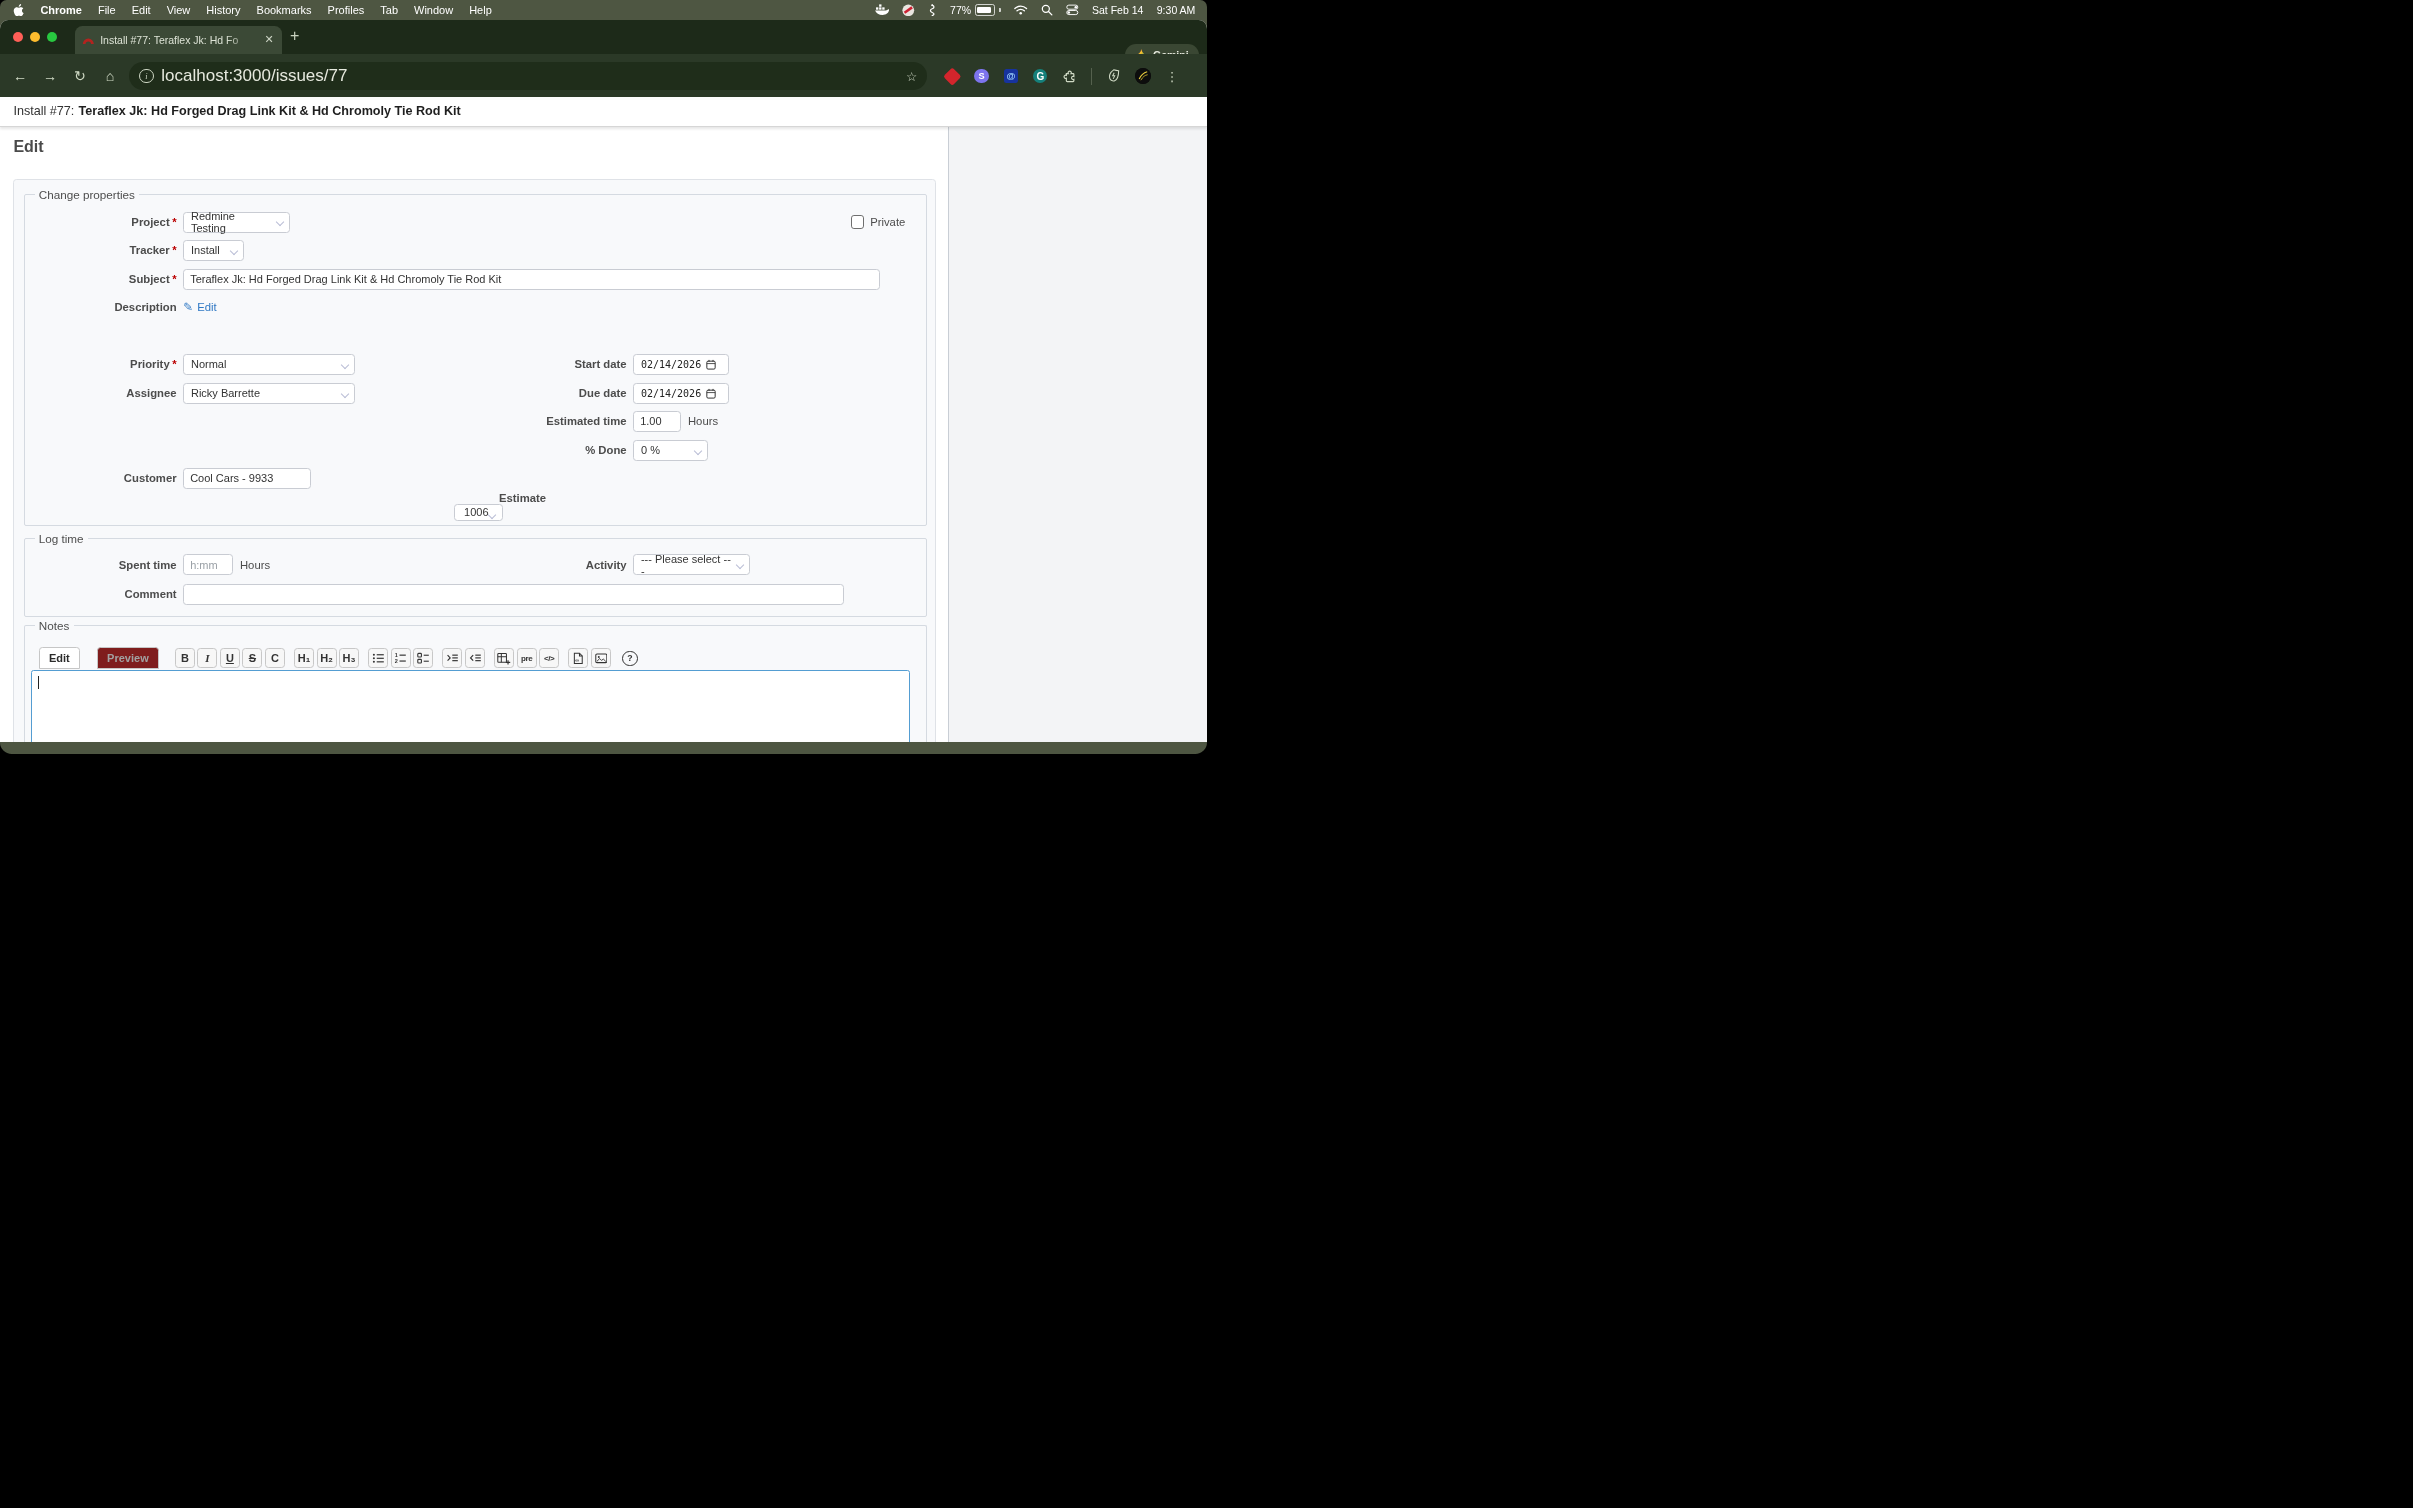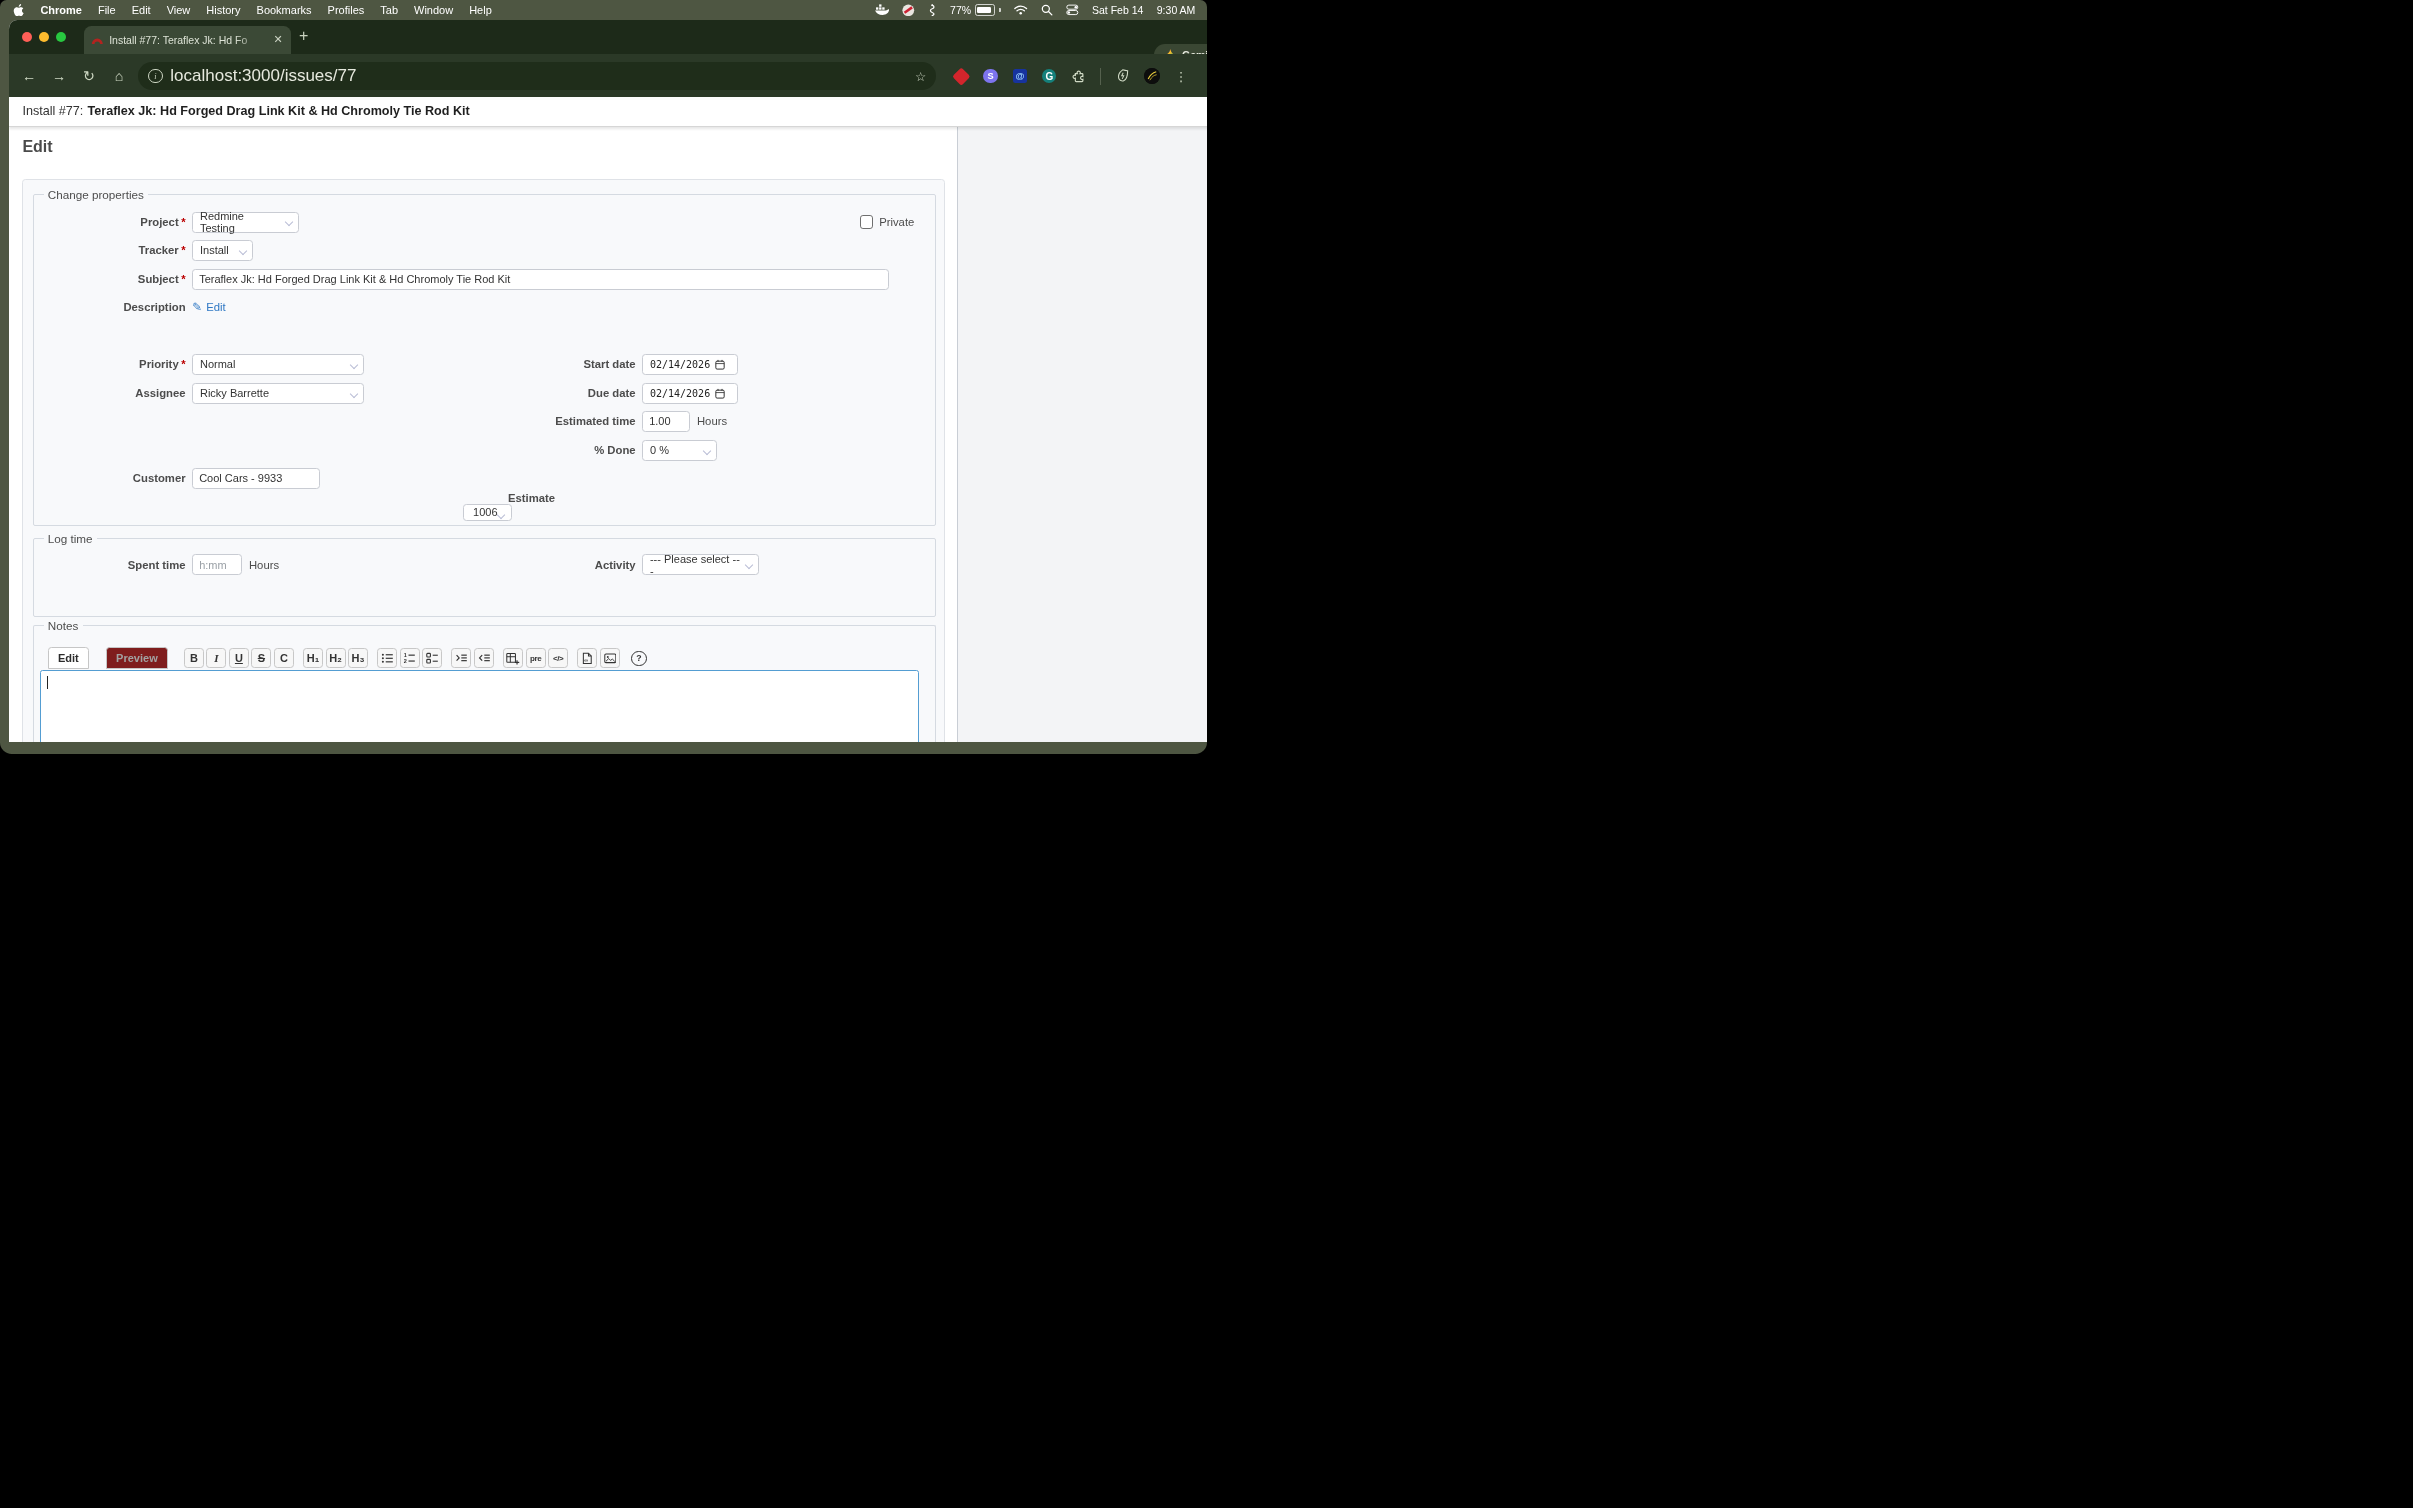--- a/index.html
+++ b/index.html
@@ -10,21 +10,21 @@
   .menubar{position:absolute;top:0;left:0;right:0;height:20px;display:flex;align-items:center;color:#fff;font-size:11px;}
   .mb-left{display:flex;align-items:center;gap:16px;padding-left:13.4px;}
   .mb-left .app{font-weight:bold;}
   .mb-right{margin-left:auto;display:flex;align-items:center;gap:13.4px;padding-right:11.7px;font-size:10.5px;}
   .batt{display:flex;align-items:center;gap:3.4px;}
   .batt-body{width:18.4px;height:9.2px;border:0.8px solid rgba(255,255,255,.75);border-radius:2.5px;position:relative;}
   .batt-fill{position:absolute;left:1.3px;top:1.3px;bottom:1.3px;width:76%;background:#fff;border-radius:1.3px;}
   .batt-nub{width:1.7px;height:3.4px;background:rgba(255,255,255,.75);border-radius:0 0.8px 0.8px 0;margin-left:0.8px;}
 
   
-  .window{position:absolute;top:20px;left:9px;width:1207px;height:722px;border-radius:8.4px 8.4px 0 0;overflow:hidden;background:#fff;padding-left:20px;}
+  .window{position:absolute;top:20px;left:0;width:1207px;height:722px;border-radius:8.4px 8.4px 0 0;overflow:hidden;background:#fff;}
   .tabstrip{position:absolute;top:0;left:0;right:0;height:34px;background:#1d2a19;}
   .lights{position:absolute;left:13.4px;top:11.7px;display:flex;gap:6.7px;}
   .light{width:10px;height:10px;border-radius:50%;}
   .tab{position:absolute;left:75px;top:5.9px;width:207px;height:28px;background:#3b4936;border-radius:7.5px 7.5px 0 0;display:flex;align-items:center;padding:0 6.7px;box-sizing:border-box;gap:5.9px;}
   .tab-title{flex:1;color:#dde3d6;font-size:10.5px;white-space:nowrap;overflow:hidden;-webkit-mask-image:linear-gradient(90deg,#000 80%,transparent);mask-image:linear-gradient(90deg,#000 80%,transparent);}
   .tab-close{color:#ccd4c4;font-size:11px;line-height:1;padding:1.7px;}
   .newtab{position:absolute;left:290px;top:8.4px;color:#c9d2bf;font-size:16px;line-height:1;}
   .gemini{position:absolute;right:8.4px;top:24px;height:22px;background:#3a4733;border-radius:11px;display:flex;align-items:center;gap:5.9px;padding:0 10px;color:#e9ece1;font-size:10.5px;font-weight:bold;}
 
   .toolbar{position:absolute;top:34px;left:0;right:0;height:44px;background:#2b3927;display:flex;align-items:center;}
@@ -382,20 +382,24 @@
             <input class="ctl inp" style="width: 50px;" placeholder="h:mm">
             <span class="suffix">Hours</span>
             <div class="rgroup">
               <span class="rlabel">Activity</span>
               <div class="sel" style="width:117px;">
                   <span>--- Please select ---</span>
                   <span class="chev"></span>
                 </div>
             </div>
           </div>
+          <div class="frow" style="top:41px;">
+            <span class="flabel">Comment</span>
+            <input class="ctl inp" style="width: 661px;">
+          </div>
         </div>
 
         <div class="fset" style="top:445px;height:335px;border-bottom:none;">
           <span class="legend">Notes</span>
 
           <div class="nt-row">
             <div class="ntab on">Edit</div>
             <div class="ntab off">Preview</div>
             <div class="jsbar">
               <button class="tb">

